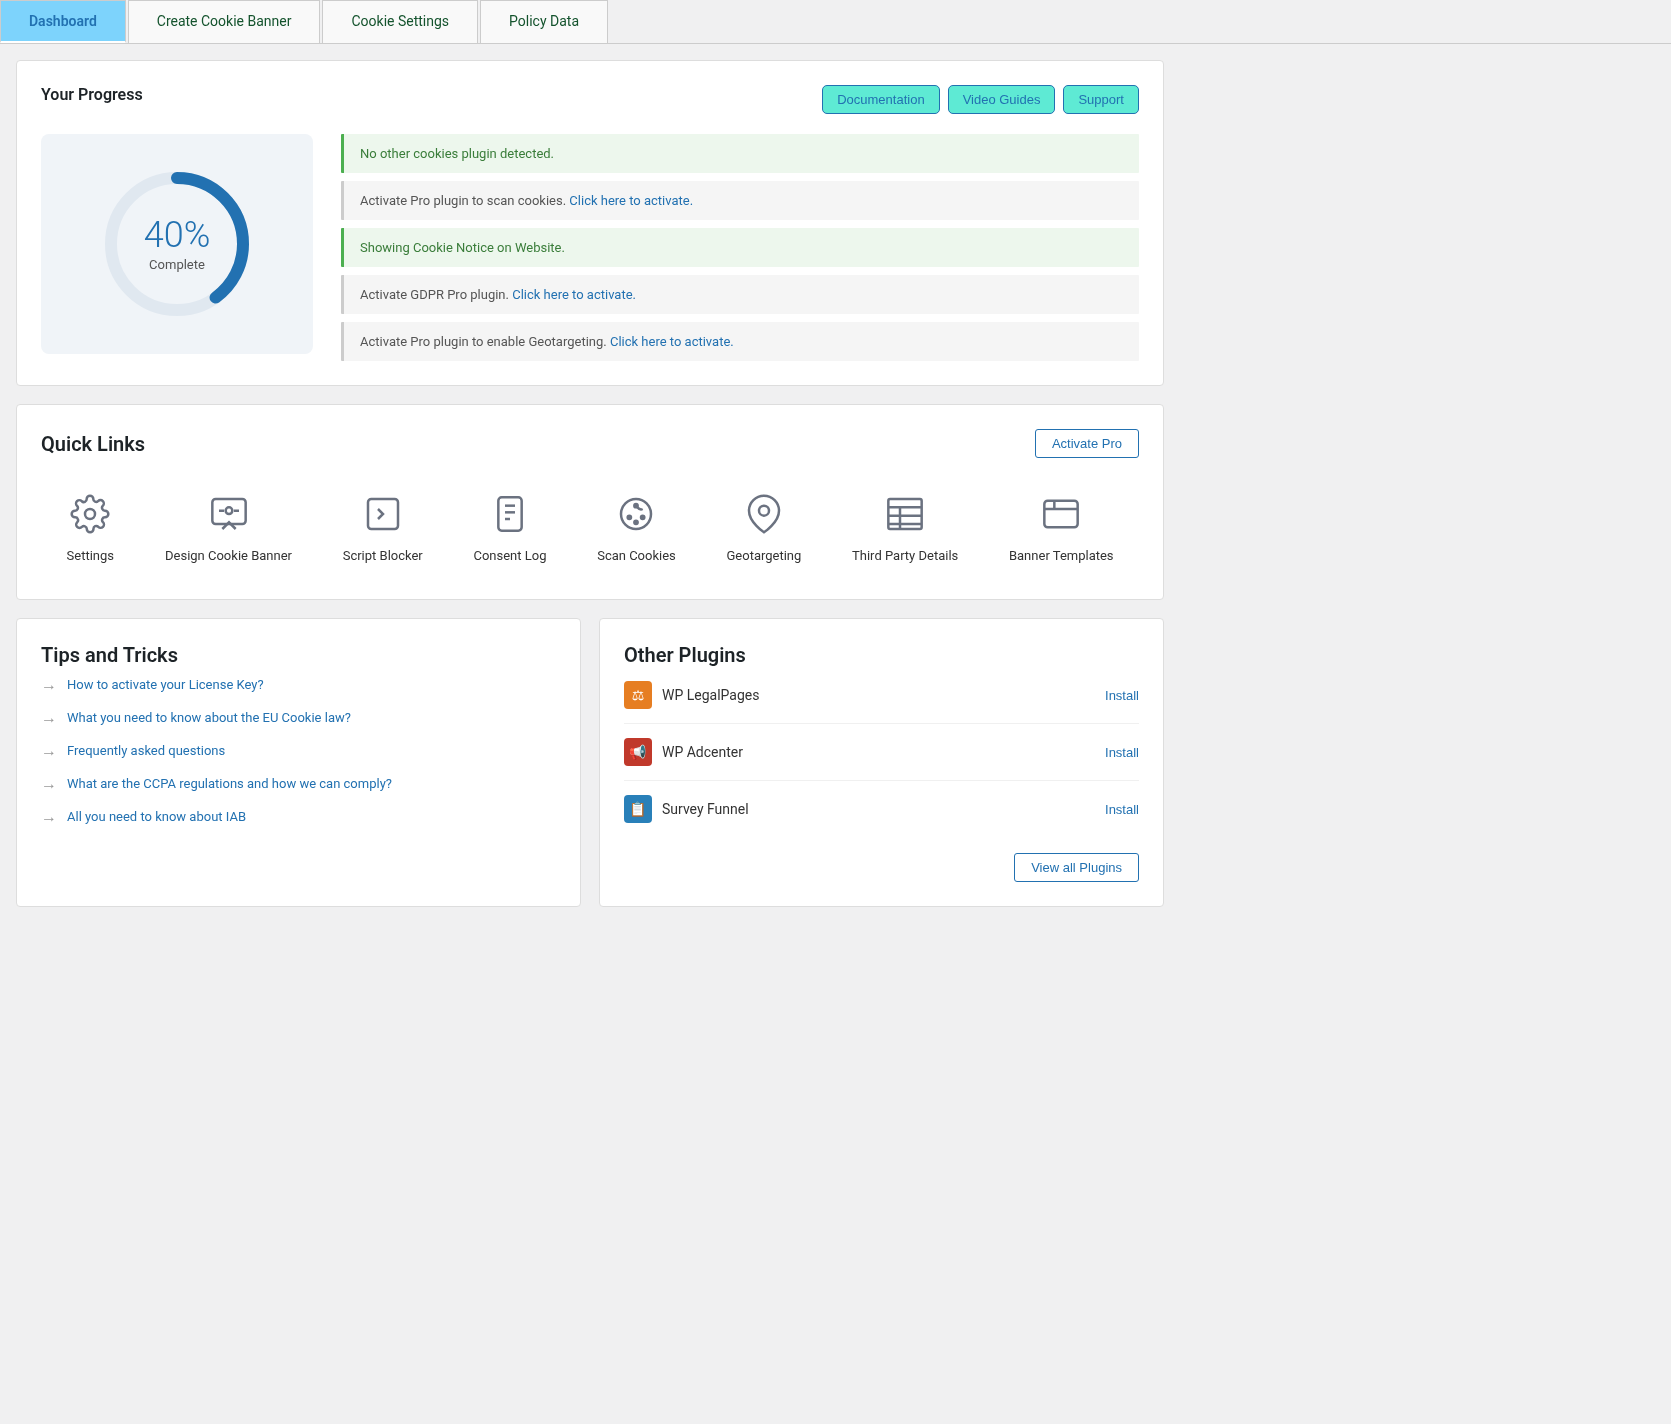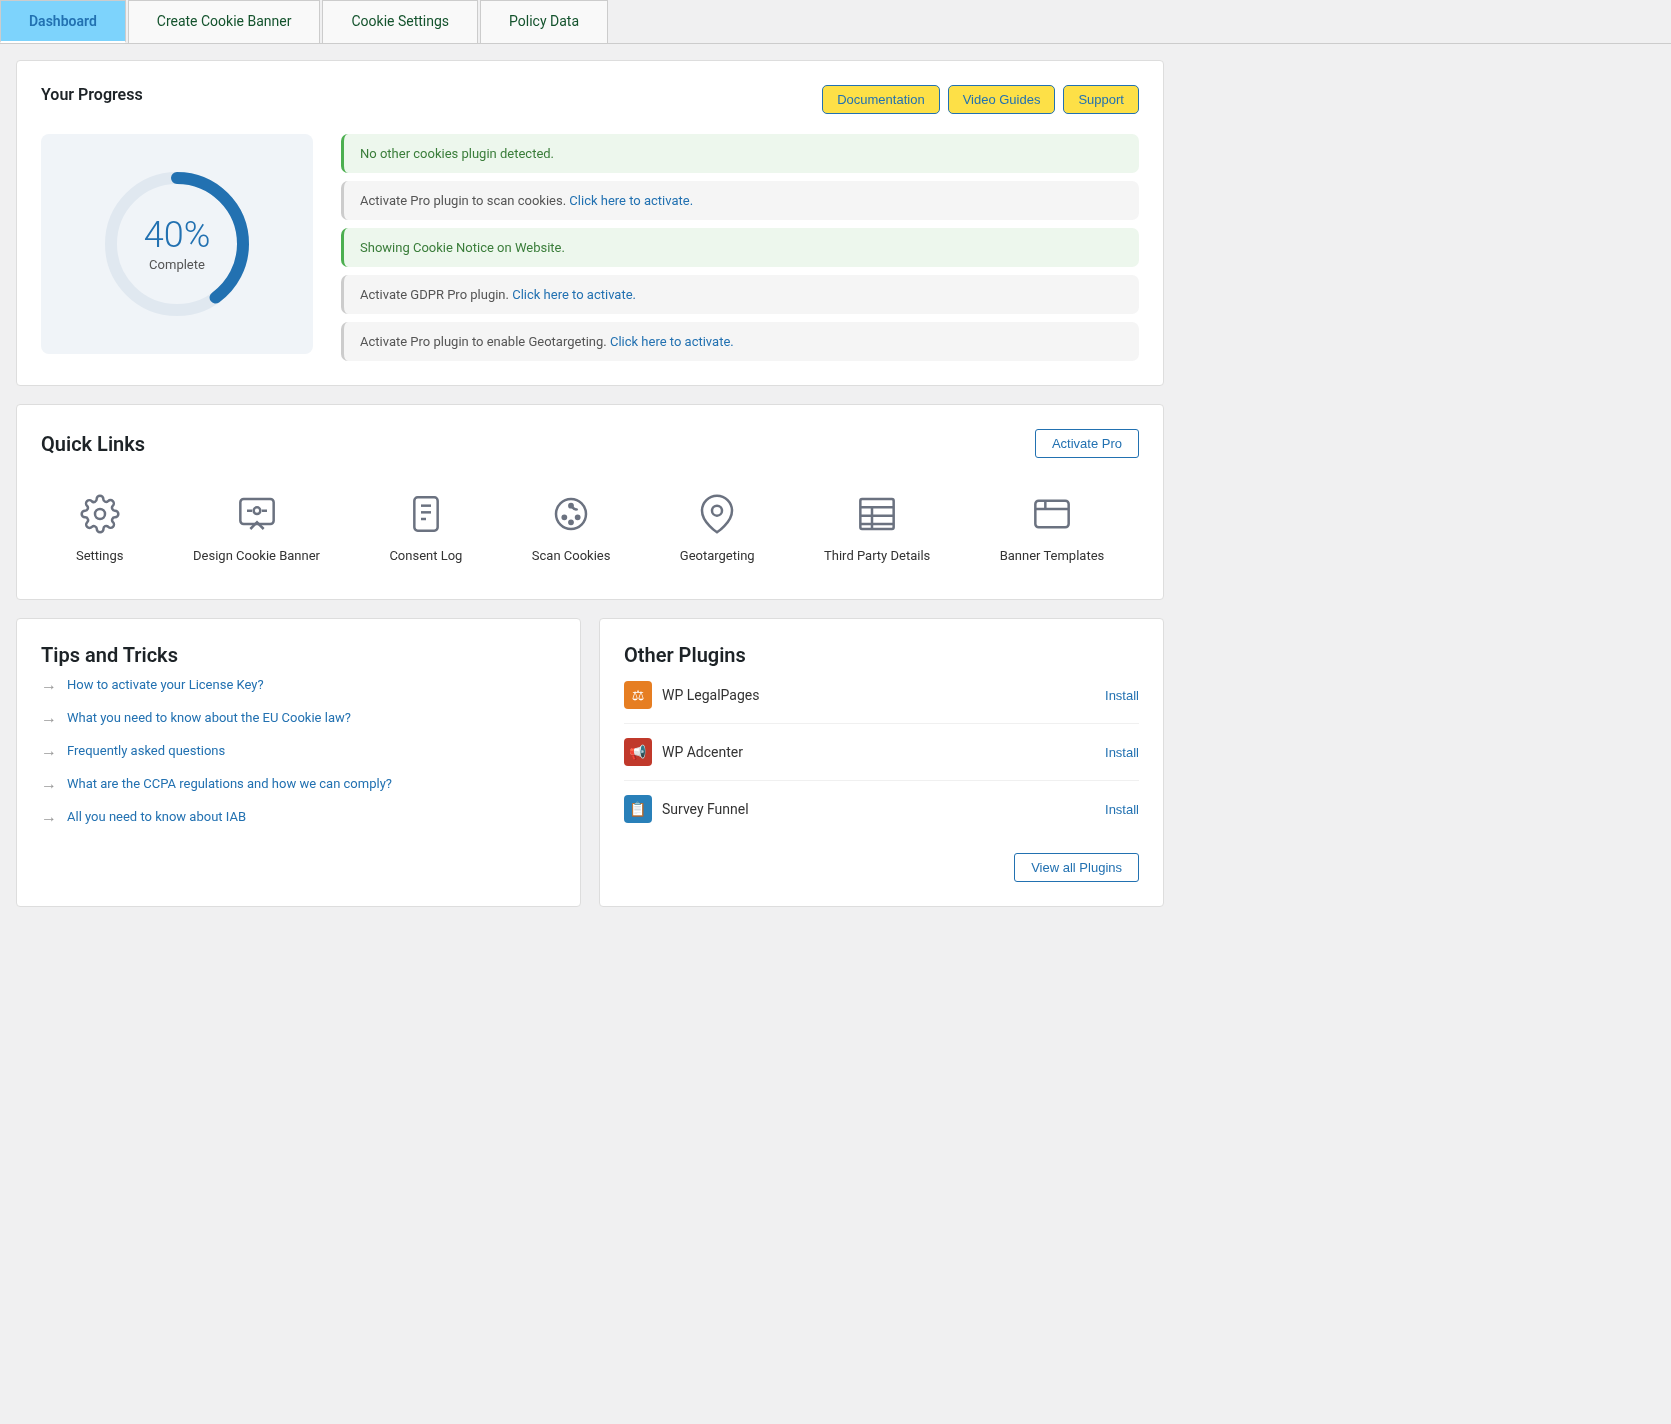--- a/index.html
+++ b/index.html
@@ -60,21 +60,21 @@
       font-weight: 600;
       color: #1d2327;
     }
     .header-buttons {
       display: flex;
       gap: 8px;
     }
     .btn-outline {
       padding: 6px 14px;
       border: 1px solid #2271b1;
-      background: #fde047;
+      background: #5eead4;
       color: #2271b1;
       border-radius: 5px;
       cursor: pointer;
       font-size: 13px;
     }
 
     .progress-body {
       display: flex;
       gap: 28px;
       align-items: flex-start;
@@ -124,21 +124,21 @@
 
     
     .status-list {
       flex: 1;
       display: flex;
       flex-direction: column;
       gap: 8px;
     }
     .status-item {
       padding: 12px 16px;
-      border-radius: 7px;
+      border-radius: 1px;
       font-size: 13px;
       border-left: 3px solid transparent;
     }
     .status-item.green {
       background: #edf7ed;
       border-left-color: #4caf50;
       color: #3a7d3a;
     }
     .status-item.gray {
       background: #f5f5f5;
@@ -367,20 +367,30 @@
           <svg viewBox="0 0 24 24">
               <rect x="2" y="3" width="20" height="15" rx="2"></rect>
               <polyline points="8 21 12 17 16 21"></polyline>
               <circle cx="12" cy="10" r="2"></circle>
               <path d="M9 10H6M18 10h-3"></path>
             </svg>
         </div>
         <span class="quick-link-label">Design Cookie Banner</span>
       </div>
 
+      <div class="quick-link-item">
+        <div class="quick-link-icon">
+          <svg viewBox="0 0 24 24">
+              <rect x="3" y="3" width="18" height="18" rx="2"></rect>
+              <polyline points="9 9 12 12 9 15"></polyline>
+              <line x1="15" y1="12" x2="15" y2="12"></line>
+            </svg>
+        </div>
+        <span class="quick-link-label">Script Blocker</span>
+      </div>
 
       <div class="quick-link-item">
         <div class="quick-link-icon">
           <svg viewBox="0 0 24 24">
               <rect x="5" y="2" width="14" height="20" rx="2"></rect>
               <line x1="9" y1="7" x2="15" y2="7"></line>
               <line x1="9" y1="11" x2="15" y2="11"></line>
               <line x1="9" y1="15" x2="12" y2="15"></line>
             </svg>
         </div>

